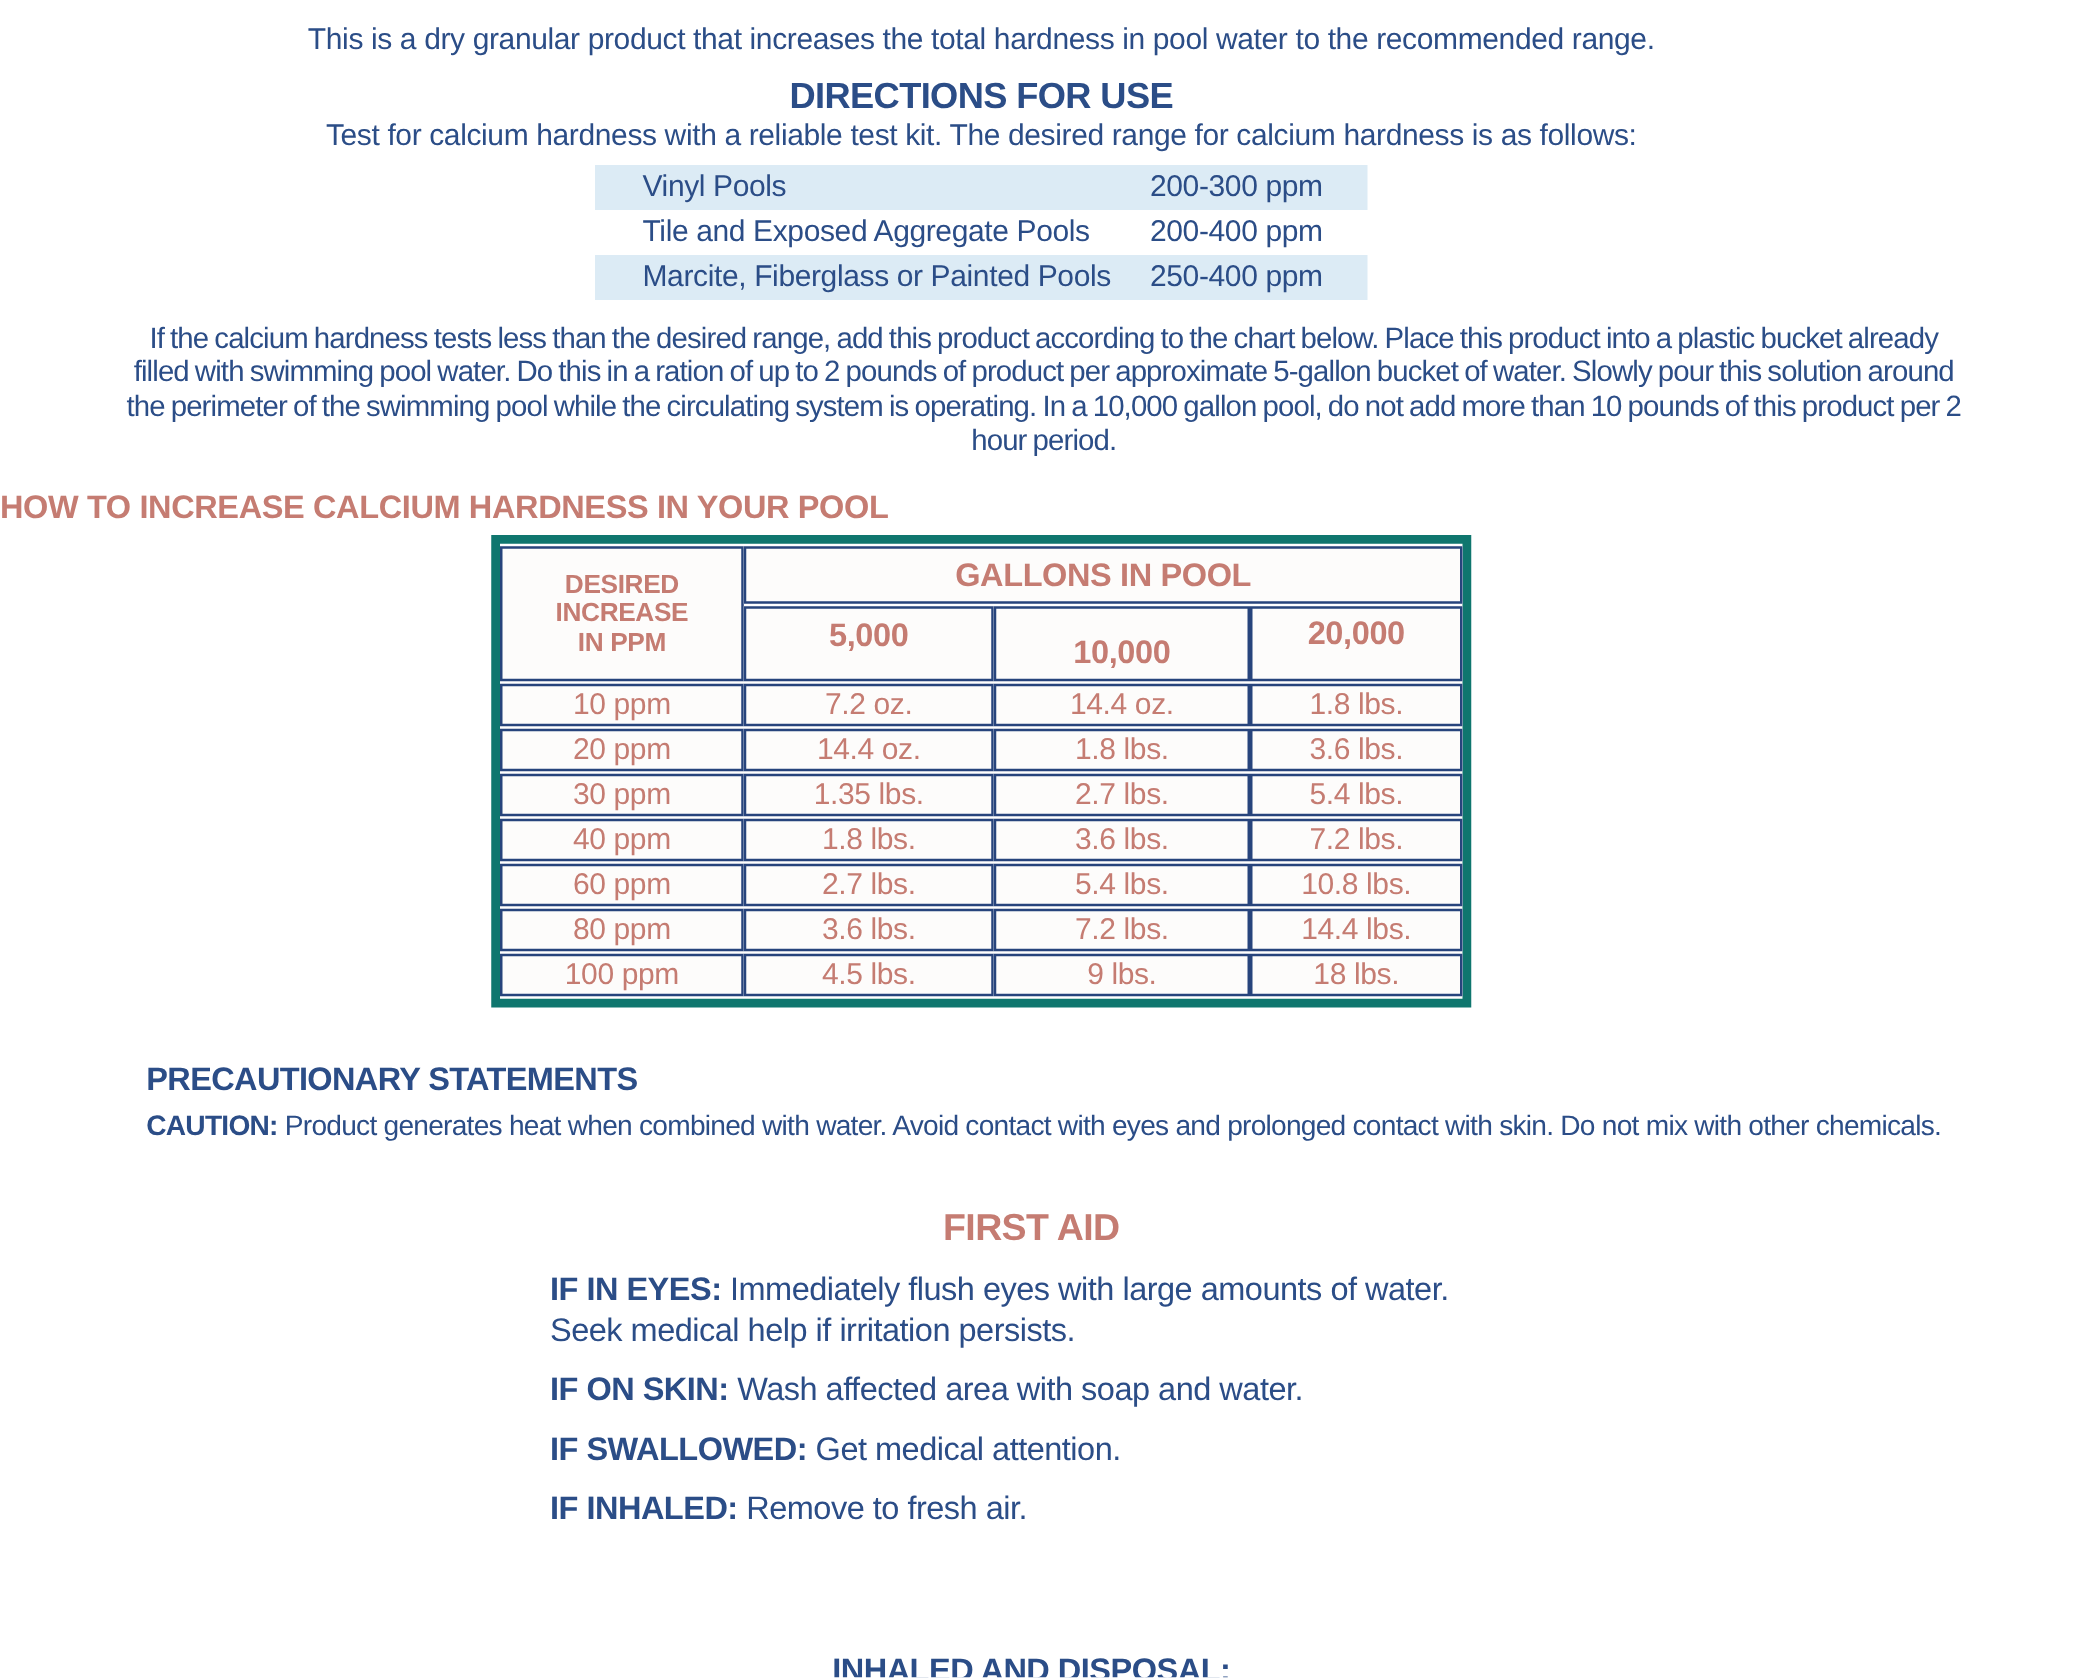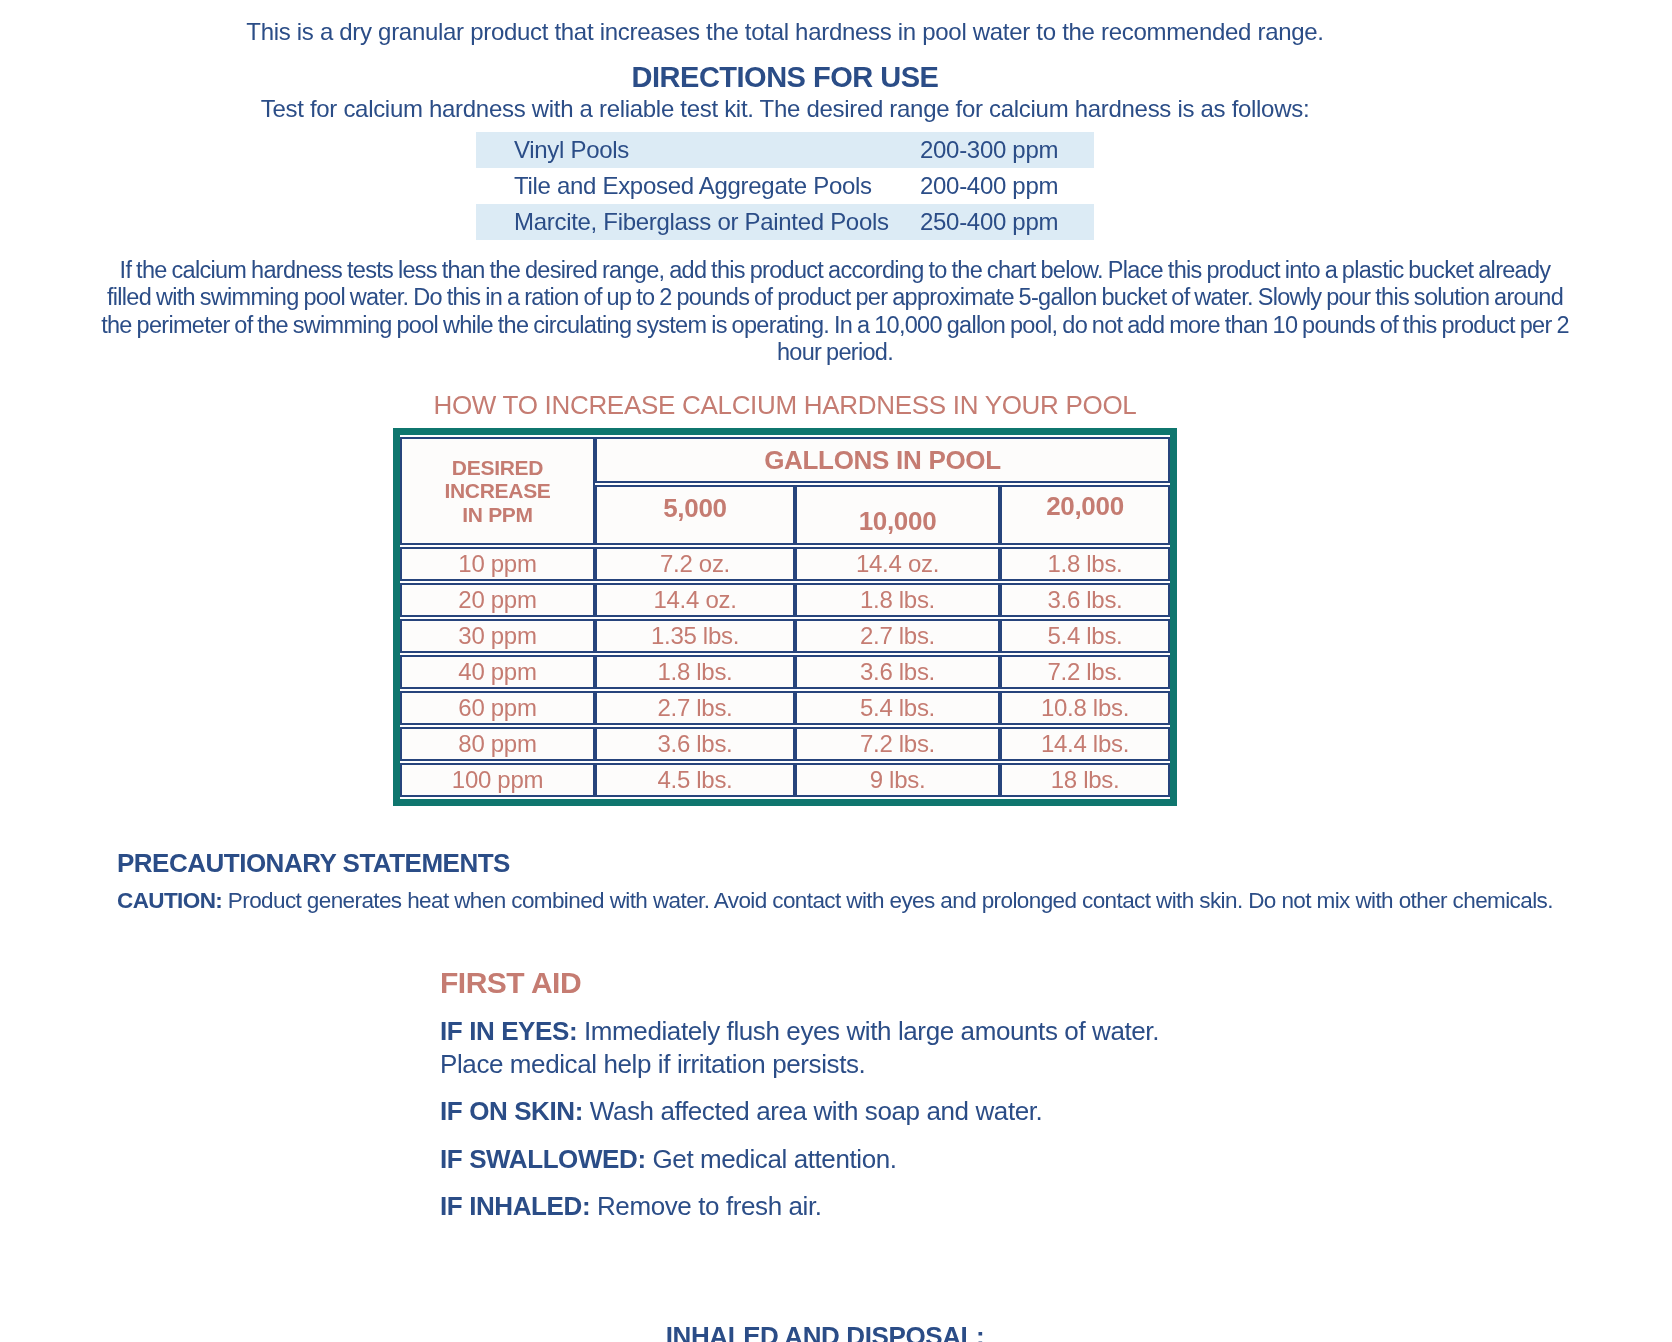--- a/index.html
+++ b/index.html
@@ -23,22 +23,22 @@
   .pool-name { width:444px; text-align:left; padding-left:38px; box-sizing:border-box; }
   .pool-range { flex:1; text-align:left; }
 
   .instructions {
     width:1470px; margin:17px 0 0 100px;
     text-align:center; font-size:23.5px; line-height:1.16;
     letter-spacing:-0.7px; word-spacing:-1px;
   }
 
   .dosage-title {
-    width:1570px; text-align:center; margin-top:24px;
-    color:#c57c72; font-weight:normal; font-size:26px; letter-spacing:-0.3px;
+    width:1570px; text-align:left; margin-top:24px;
+    color:#c57c72; font-weight:bold; font-size:26px; letter-spacing:-0.3px;
   }
   .dosage-wrap { width:1570px; display:flex; justify-content:center; margin-top:7px; }
   table.dosage { border-collapse:separate; border-spacing:0 2px; border:7px solid #0f766e; background:#ffffff; }
   table.dosage td {
     border:2px solid #27447c; background:#fdfcfb;
     color:#c57c72; text-align:center; box-sizing:border-box;
   }
   td.c-ppm  { width:195px; }
   td.c-5k   { width:200px; }
   td.c-10k  { width:205px; }
@@ -52,21 +52,21 @@
   td.g10 span { top:6px; }
   td.g20 span { top:-9px; }
   td.body-cell { font-size:24px; height:33px; vertical-align:middle; }
 
   .prec-block { margin:42px 0 11px 117px; }
   .prec-heading { font-size:26px; font-weight:bold; letter-spacing:-0.5px; }
   .caution { font-size:22.5px; margin-top:9px; width:1456px; letter-spacing:-0.6px; white-space:nowrap; }
   .caution .lbl { font-weight:bold; }
 
   .firstaid { margin:52px 0 0 440px; width:770px; }
-  .fa-heading { color:#c57c72; font-weight:bold; font-size:30px; letter-spacing:-0.5px; }
+  .fa-heading { text-align:center; color:#c57c72; font-weight:bold; font-size:30px; letter-spacing:-0.5px; }
   .fa-item { font-size:26px; margin-top:15px; line-height:1.25; letter-spacing:-0.4px; }
   .fa-label { font-weight:bold; }
 
   .storage { margin:98px 0 0 440px; width:770px; text-align:center; }
   .storage-heading { font-size:26px; font-weight:bold; letter-spacing:-0.4px; }
   .storage-text { font-size:26px; max-width:700px; margin:1px auto 0 auto; line-height:1.25; letter-spacing:-0.5px; }
 </style>
 </head>
 <body>
 
@@ -160,21 +160,21 @@
   <div class="prec-block">
     <div class="prec-heading">PRECAUTIONARY STATEMENTS</div>
     <div class="caution">
       <span class="lbl">CAUTION:</span><span> Product generates heat when combined with water. Avoid contact with eyes and prolonged contact with skin. Do not mix with other chemicals.</span>
     </div>
   </div>
 
   <div class="firstaid">
     <div class="fa-heading">FIRST AID</div>
     <div class="fa-item">
-      <span class="fa-label">IF IN EYES:</span><span> Immediately flush eyes with large amounts of water. Place medical help if irritation persists.</span>
+      <span class="fa-label">IF IN EYES:</span><span> Immediately flush eyes with large amounts of water. Seek medical help if irritation persists.</span>
     </div>
     <div class="fa-item">
       <span class="fa-label">IF ON SKIN:</span><span> Wash affected area with soap and water.</span>
     </div>
     <div class="fa-item">
       <span class="fa-label">IF SWALLOWED:</span><span> Get medical attention.</span>
     </div>
     <div class="fa-item">
       <span class="fa-label">IF INHALED:</span><span> Remove to fresh air.</span>
     </div>

